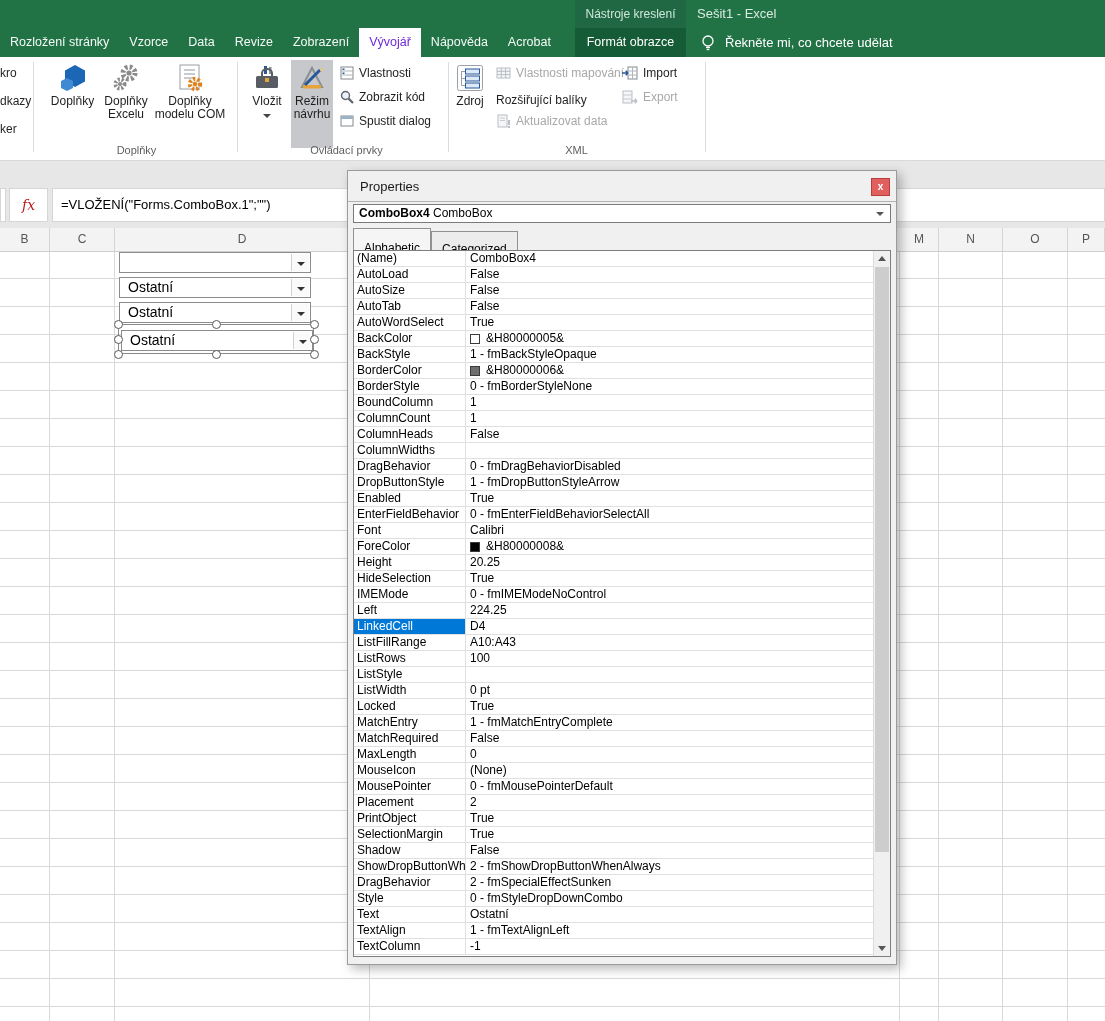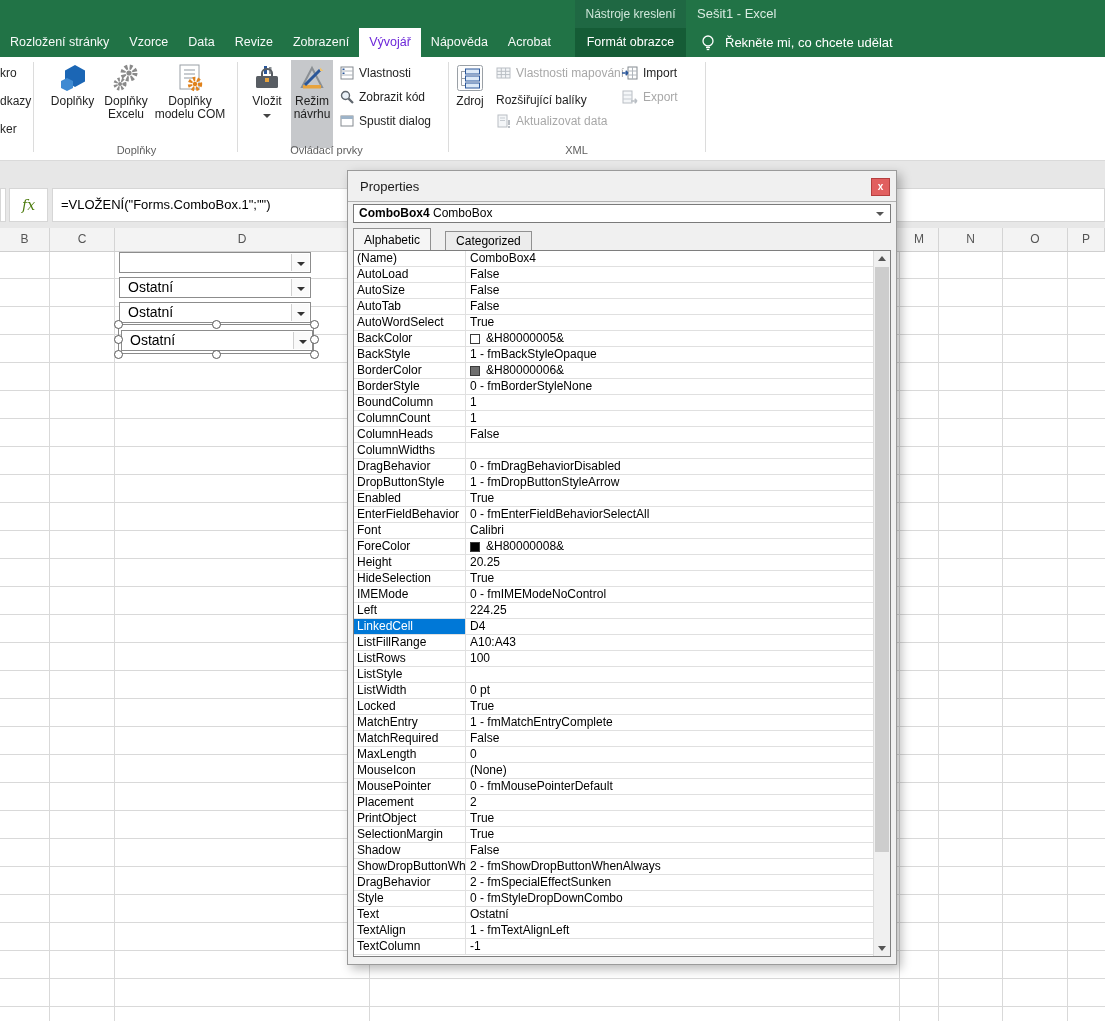--- a/index.html
+++ b/index.html
@@ -31,21 +31,21 @@
   .bigbtn .bicon { display:block; margin:4px auto 3px auto; }
   .bigbtn.sel { background:#c6c8cb; }
   .smallbtn { position:absolute; display:flex; align-items:center; gap:5px; font-size:12px; color:#1e1e1e; height:18px; white-space:nowrap; }
   .smallbtn.disabled { color:#a8a8a8; }
   .chev { width:0; height:0; border-left:4px solid transparent; border-right:4px solid transparent; border-top:4px solid #444; display:inline-block; }
 
   
   .band { position:absolute; left:0; top:161px; width:1105px; height:67px; background:#e7e7e7; }
   .fxstub { position:absolute; left:0; top:27px; width:6px; height:34px; background:#fff; border:1px solid #d6d6d6; }
   .fxbox  { position:absolute; left:9px; top:27px; width:39px; height:34px; background:#fff; border:1px solid #d6d6d6;
-            text-align:center; line-height:32px; color:#4d7c0f; font-family:"DejaVu Serif",serif; font-style:italic; font-size:14px; }
+            text-align:center; line-height:32px; color:#b91c1c; font-family:"DejaVu Serif",serif; font-style:italic; font-size:14px; }
   .formulabox { position:absolute; left:52px; top:27px; width:1053px; height:34px; background:#fff; border:1px solid #d6d6d6;
             line-height:32px; font-size:13px; color:#000; padding-left:8px; }
 
   
   .colhdr { position:absolute; left:0; top:228px; width:1105px; height:24px; background:#f3f3f3; border-bottom:1px solid #cfcfcf; }
   .colcell { position:absolute; top:0; height:23px; line-height:23px; text-align:center; font-size:12px; color:#555;
              border-right:1px solid #d4d4d4; }
 
   
   .sheet { position:absolute; left:0; top:252px; width:1105px; height:769px; background:#fff;
@@ -66,22 +66,22 @@
   .props-title { position:absolute; left:12px; top:8px; font-size:13px; color:#1a1a1a; }
   .props-close { position:absolute; top:7px; right:6px; width:19px; height:18px; background:#e15f5f; border:1px solid #b53e3e;
                  color:#fff; font-weight:bold; font-size:10px; text-align:center; line-height:16px; }
   .props-sep { position:absolute; left:0; right:0; top:30px; border-top:1px solid #b2b2b2; }
   .obj-select { position:absolute; left:5px; right:5px; top:33px; height:19px; background:#fff; border:1px solid #7a7a7a;
                 line-height:17px; padding-left:5px; white-space:nowrap; }
   .obj-select b { font-weight:bold; }
   .obj-select .tri { position:absolute; right:6px; top:7px; width:0; height:0;
                      border-left:4px solid transparent; border-right:4px solid transparent; border-top:4px solid #555; }
   .ptabs { position:absolute; left:5px; top:57px; height:22px; }
-  .ptab { display:inline-block; vertical-align:bottom; padding:0 10px; border:1px solid #919191; border-bottom:none;
-          background:#ececec; height:19px; line-height:19px; margin-right:14px; }
+  .ptab { display:inline-block; vertical-align:bottom; padding:8px 10px; border:1px solid #919191; border-bottom:none;
+          background:#ececec; height:19px; line-height:19px; margin-right:0; }
   .ptab.active { background:#f5f5f5; height:22px; line-height:22px; }
   .plist { position:absolute; left:5px; right:5px; top:79px; bottom:7px; background:#fff; border:1px solid #7e7e7e; overflow:hidden; }
   .prows { position:absolute; left:0; top:0; right:17px; }
   .prow { height:16px; display:flex; border-bottom:1px solid #e0e0e0; line-height:15px; }
   .pname { width:112px; padding-left:3px; border-right:1px solid #e0e0e0; overflow:hidden; white-space:nowrap; }
   .prow.selected .pname { background:#0078d7; color:#fff; }
   .pval { flex:1; padding-left:4px; display:flex; align-items:center; overflow:hidden; white-space:nowrap; }
   .swatch { display:inline-block; width:10px; height:10px; border:1px solid #3a3a3a; margin-right:6px; flex:none; }
   .pscroll { position:absolute; top:0; right:0; bottom:0; width:17px; background:#f0f0f0; border-left:1px solid #dcdcdc; }
   .sbtn { position:absolute; left:0; width:16px; height:16px; background:#f0f0f0; }
@@ -200,21 +200,21 @@
       </svg>
       <span>Zobrazit kód</span>
     </div>
     <div class="smallbtn" style="left:340px; top:55px;">
       <svg width="14" height="14" viewBox="0 0 14 14">
         <rect x="1" y="2" width="12" height="10" fill="#fff" stroke="#848a90"></rect>
         <rect x="1" y="2" width="12" height="3" fill="#9db3c8"></rect>
       </svg>
       <span>Spustit dialog</span>
     </div>
-    <div class="grp-label" style="left:224px; width:205px;">Ovládací prvky</div>
+    <div class="grp-label" style="left:244px; width:205px;">Ovládací prvky</div>
 
     <div class="bigbtn" style="left:450px; width:40px;">
       <svg class="bicon" width="28" height="28" viewBox="0 0 28 28">
         <rect x="1.5" y="1.5" width="25" height="25" rx="2" fill="#fdfdfd" stroke="#9aa0a6"></rect>
         <line x1="5.5" y1="7" x2="5.5" y2="21.5" stroke="#9aa0a6"></line>
         <line x1="5.5" y1="7.5" x2="9" y2="7.5" stroke="#9aa0a6"></line>
         <line x1="5.5" y1="14.5" x2="9" y2="14.5" stroke="#9aa0a6"></line>
         <line x1="5.5" y1="21.5" x2="9" y2="21.5" stroke="#9aa0a6"></line>
         <rect x="9.5" y="5" width="14" height="5" fill="#dce9f7" stroke="#2b579a"></rect>
         <rect x="9.5" y="12" width="14" height="5" fill="#dce9f7" stroke="#2b579a"></rect>

